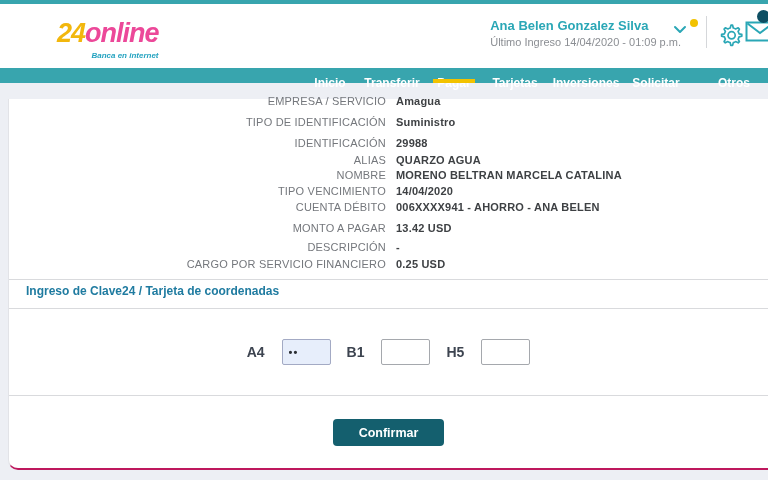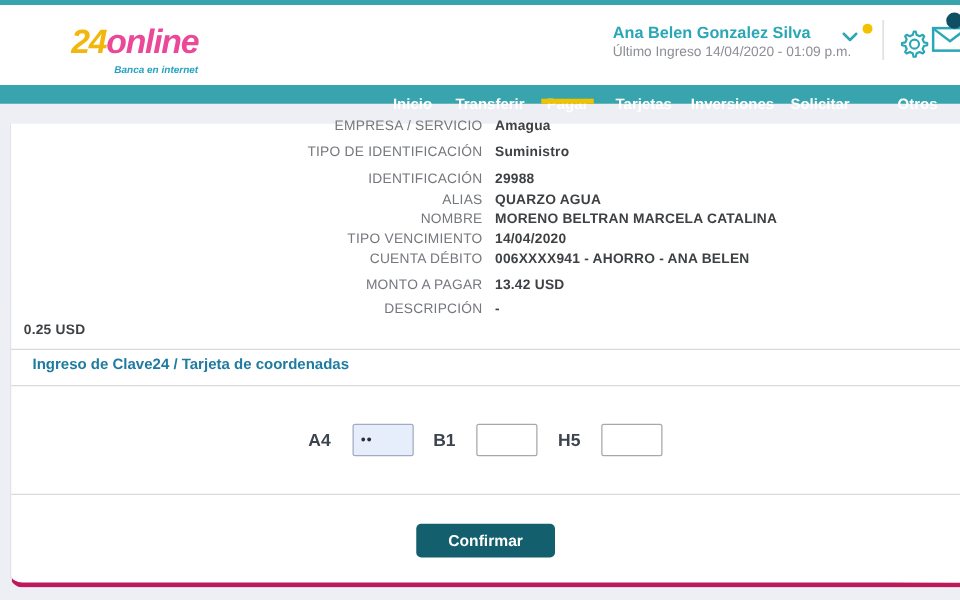--- a/index.html
+++ b/index.html
@@ -29,21 +29,21 @@
   .mail-badge { position: absolute; left: 12px; top: -8px; width: 13px; height: 13px; border-radius: 50%; background: #0e4f63; }
 
   
   .nav { position: absolute; left: 0; top: 68px; width: 768px; height: 15px; background: #38a5ae; z-index: 4; }
   .nav-item { position: absolute; top: 0; transform: translateX(-50%); height: 31px; line-height: 31px;
               color: #ffffff; font-size: 12px; font-weight: bold; cursor: pointer; white-space: nowrap; }
   .nav-underline { position: absolute; left: 433px; bottom: 0; width: 42px; height: 4px; background: #f2c200; }
 
   
   .card { position: absolute; left: 8px; top: 99px; width: 760px; height: 371px; background: #ffffff;
-          border-left: 1px solid #e2e3e7; border-bottom: 4px solid #be185d; border-radius: 0 0 0 10px; z-index: 1; }
+          border-left: 1px solid #e2e3e7; border-bottom: 2px solid #be185d; border-radius: 0 0 0 10px; z-index: 1; }
   .detail-row { position: absolute; left: 0; width: 100%; height: 14px; display: flex; }
   .detail-label { width: 377px; text-align: right; color: #74777c; font-size: 11px; letter-spacing: .2px; }
   .detail-value { margin-left: 10px; color: #3e4144; font-size: 11px; font-weight: bold; letter-spacing: .2px; }
   .divider { position: absolute; left: 0; width: 100%; height: 1px; background: #d9dadd; }
   .section-title { position: absolute; left: 17px; top: 185px; color: #1f7ba0; font-size: 12px; font-weight: bold; }
 
   
   .coords-row { position: absolute; left: 0; top: 238px; width: 100%; height: 30px;
                 display: flex; justify-content: center; align-items: center; gap: 16px; }
   .coord-cell { display: flex; align-items: center; gap: 17px; }
@@ -148,20 +148,21 @@
   </div>
   <div class="detail-row" style="top:123px">
     <div class="detail-label">MONTO A PAGAR</div>
     <div class="detail-value">13.42 USD</div>
   </div>
   <div class="detail-row" style="top:142px">
     <div class="detail-label">DESCRIPCIÓN</div>
     <div class="detail-value">-</div>
   </div>
   <div class="detail-row" style="top:159px">
+    <div class="detail-label">CARGO POR SERVICIO FINANCIERO</div>
     <div class="detail-value">0.25 USD</div>
   </div>
 
   <div class="divider" style="top:180px"></div>
   <div class="section-title">Ingreso de Clave24 / Tarjeta de coordenadas</div>
   <div class="divider" style="top:209px"></div>
 
   <div class="coords-row">
     <div class="coord-cell">
       <span class="coord-label">A4</span>

